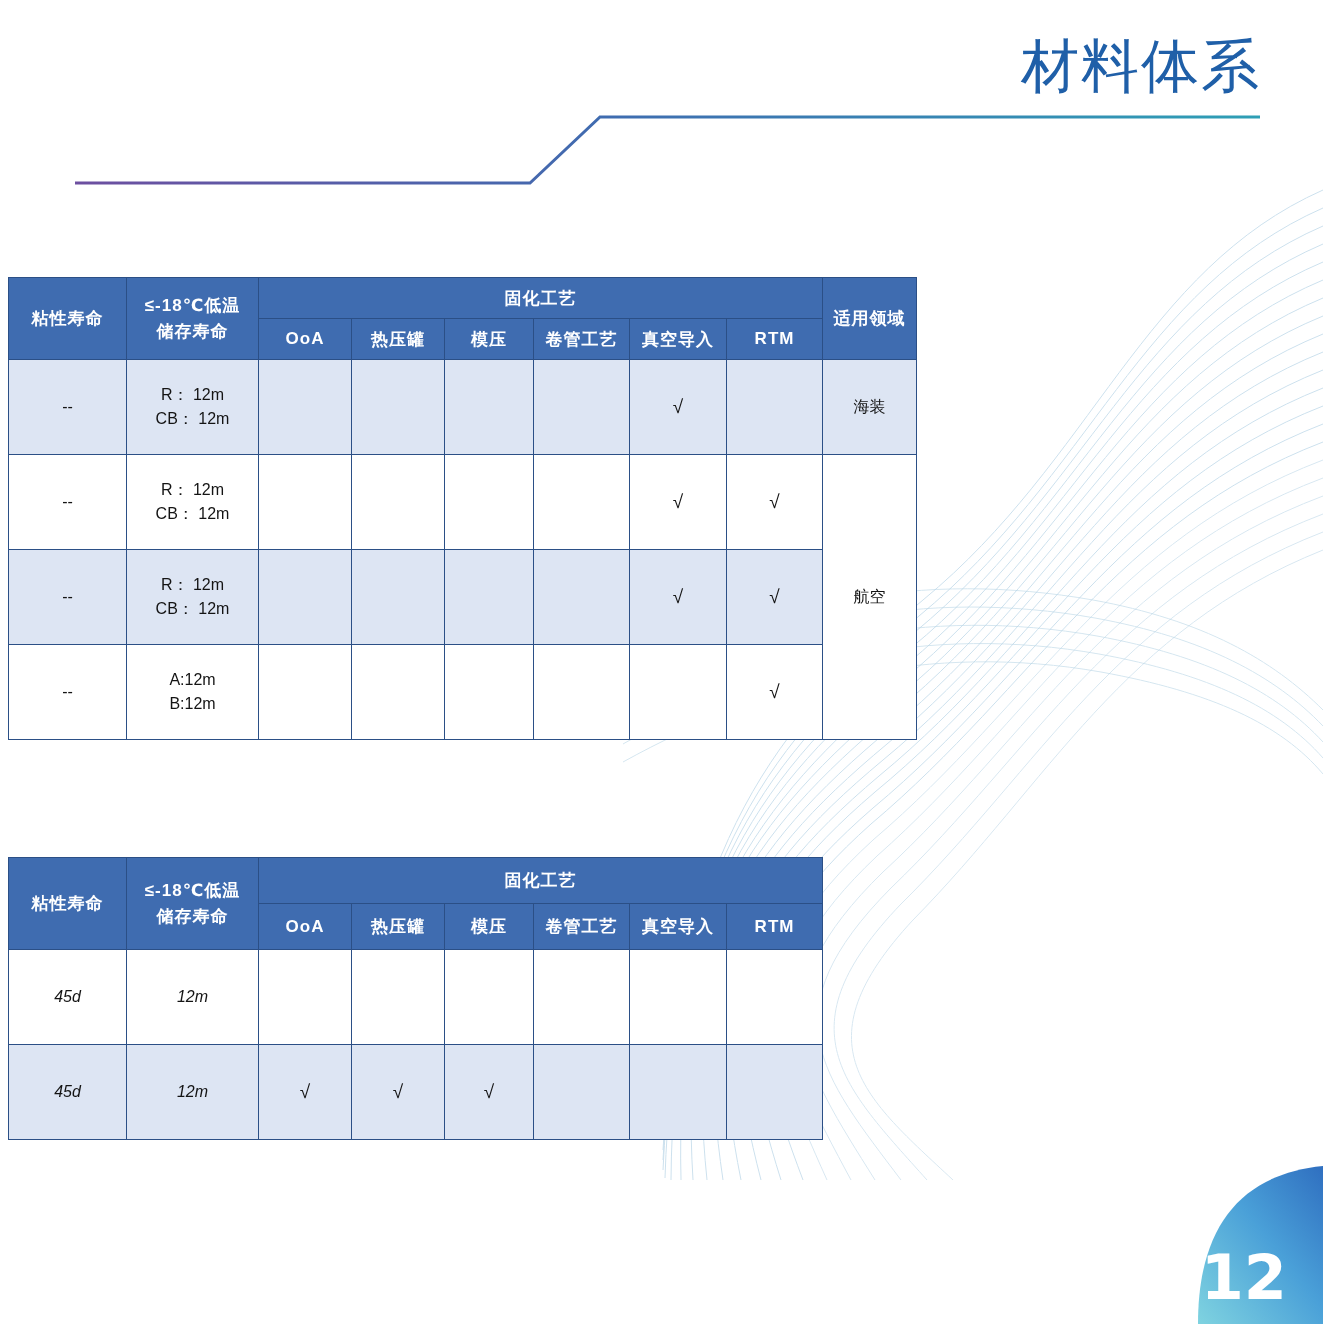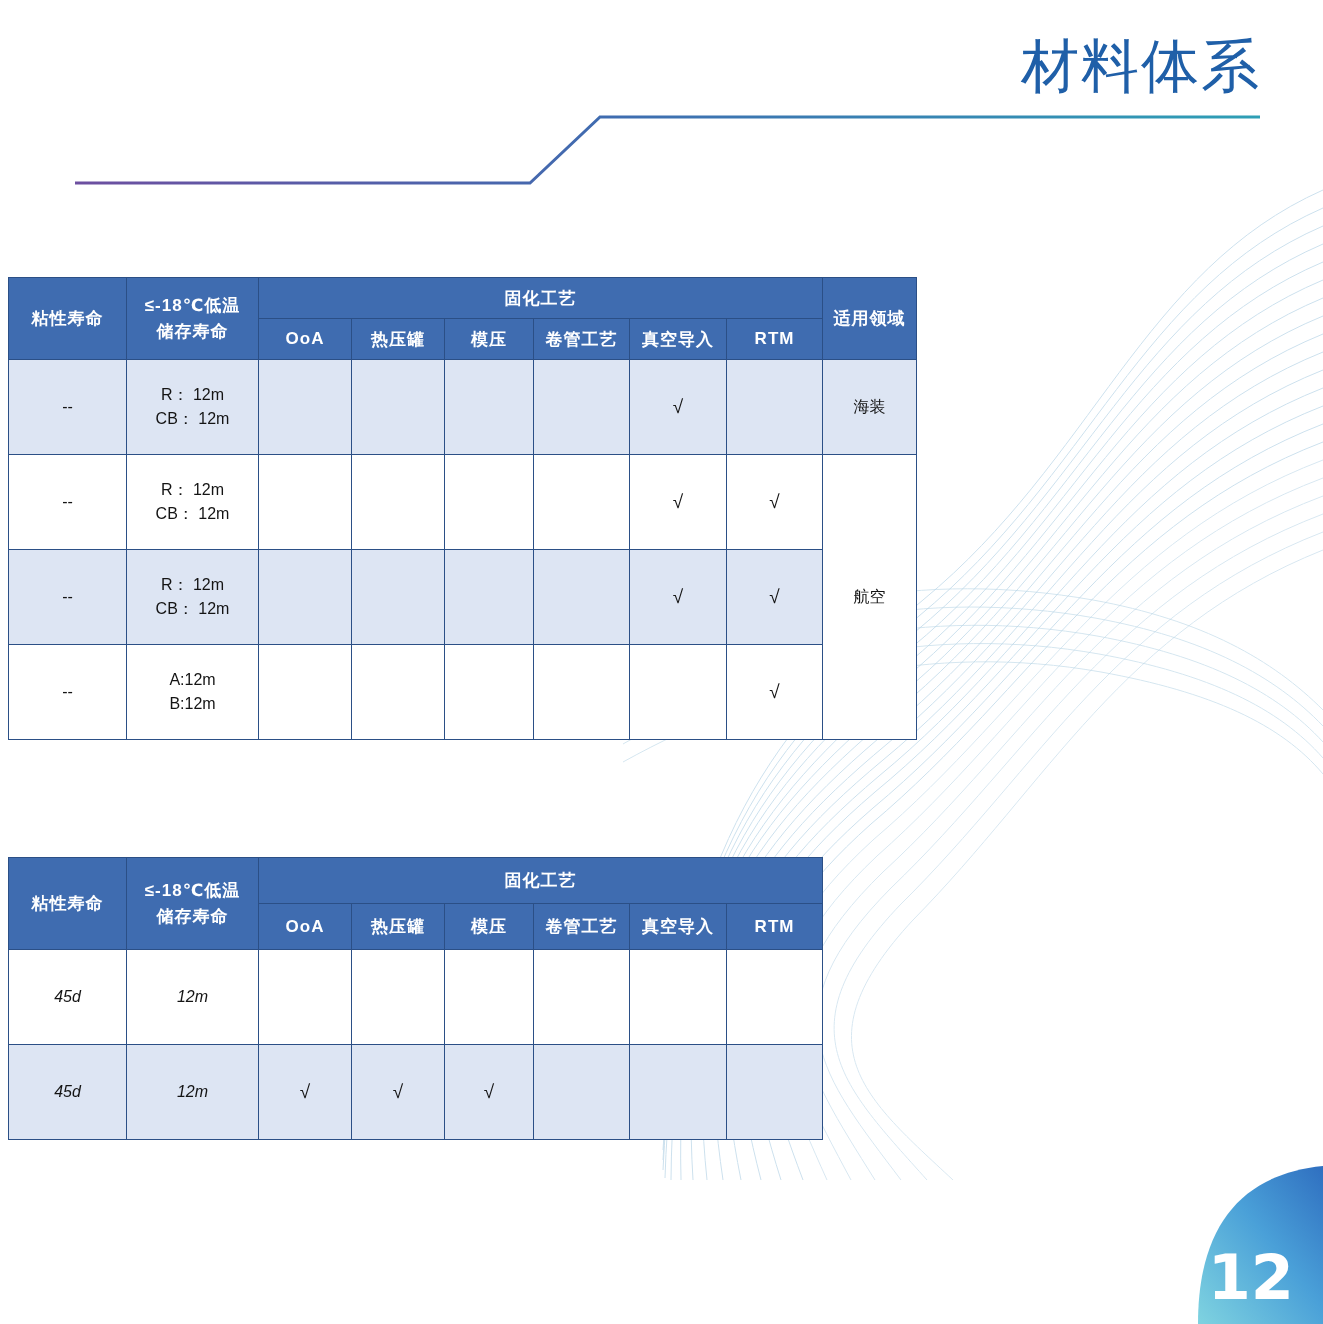--- a/index.html
+++ b/index.html
@@ -53,21 +53,21 @@
   .page-badge {
     position: absolute;
     right: 0;
     bottom: 0;
     width: 185px;
     height: 160px;
     z-index: 3;
   }
   .page-badge .num {
     position: absolute;
-    right: 29px;
+    right: 36px;
     bottom: 10px;
     font-size: 62px;
     font-weight: bold;
     color: #ffffff;
     font-family: "DejaVu Sans", "Liberation Sans", sans-serif;
   }
 
   
   .tbl {
     position: absolute;

